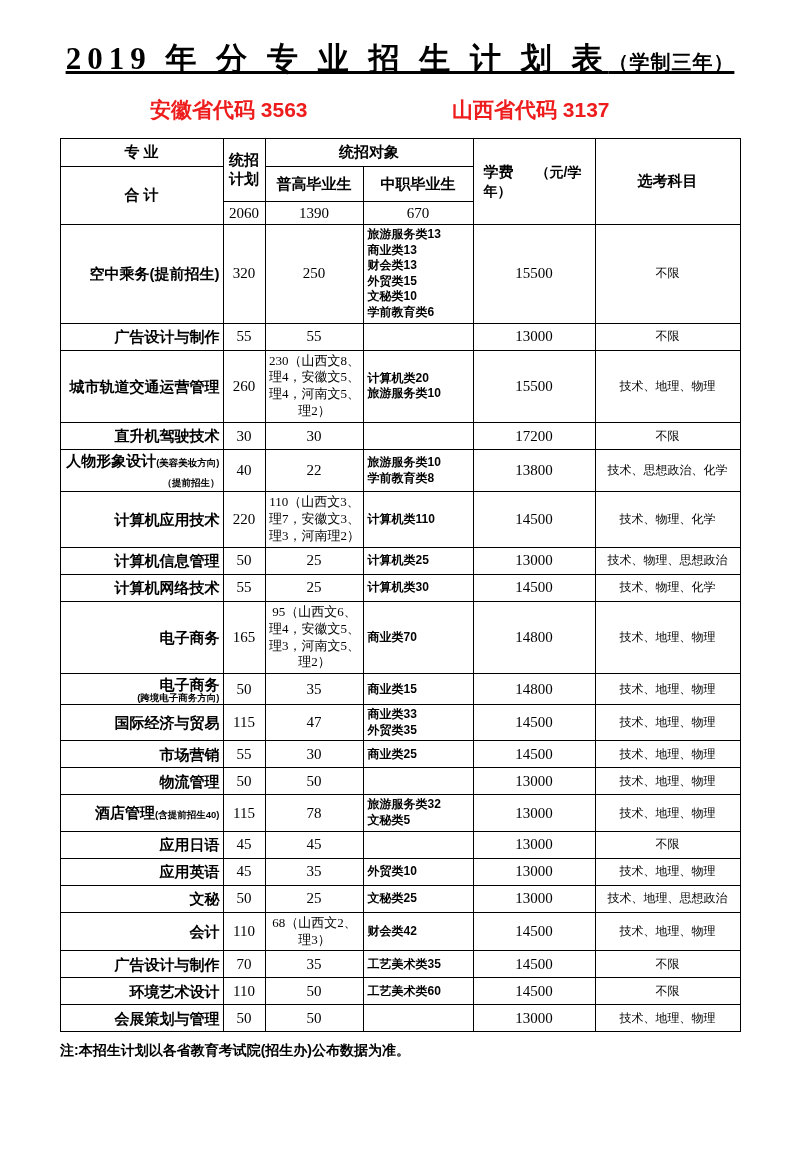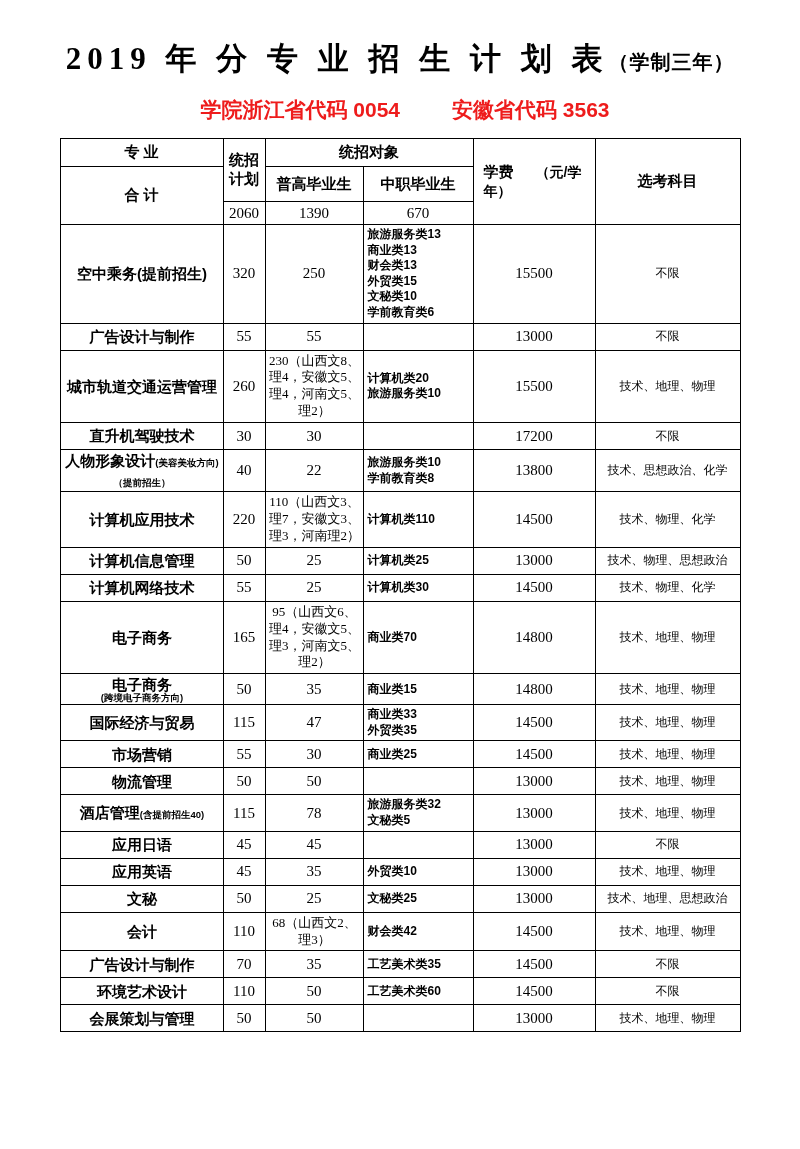--- a/index.html
+++ b/index.html
@@ -14,20 +14,21 @@
   .page { padding-top: 38px; }
 
   
   .title {
     text-align: center;
     font-family: "Liberation Serif", "DejaVu Serif", serif;
     font-weight: bold;
     font-size: 31px;
     letter-spacing: 6px;
     white-space: nowrap;
+    text-decoration: underline;
   }
   .title .suffix {
     font-size: 20px;
     letter-spacing: 1px;
   }
 
   
   .codes {
     margin: 16px auto 14px auto;
     width: 500px;
@@ -71,21 +72,21 @@
     font-size: 15px;
   }
   .h-tuition { text-align: left; padding-left: 10px; }
   .h-tuition .unit { margin-left: 22px; font-size: 14px; }
   tr.hr1 th { height: 28px; }
   tr.hr2 th { height: 35px; }
   tr.hr3 th { height: 23px; }
 
   tbody td { height: 27px; }
   .c-major {
-    text-align: center;
+    text-align: right;
     font-weight: bold;
     font-size: 15px;
     line-height: 1.3;
     padding-left: 4px;
   }
   .major-sub { font-size: 9.5px; font-weight: bold; }
   .major-sub.block { display: block; line-height: 1.1; margin-top: -2px; }
   .c-plan, .c-tuition {
     font-family: "Liberation Serif", "DejaVu Serif", serif;
     font-size: 15px;
@@ -121,22 +122,22 @@
 </head>
 <body>
 
 <div class="page">
 
   <div class="title">
     <span>2019 年 分 专 业 招 生 计 划 表</span><span class="suffix">（学制三年）</span>
   </div>
 
   <div class="codes" style="color: rgb(238, 28, 28);">
-    <div class="cell right">学院浙江省代码  0054</div>
     <div class="cell">安徽省代码  3563</div>
+    <div class="cell">山西省代码  3137</div>
   </div>
 
   <table>
     <colgroup>
       <col style="width:163px">
       <col style="width:42px">
       <col style="width:98px">
       <col style="width:110px">
       <col style="width:122px">
       <col style="width:145px">
@@ -357,14 +358,15 @@
     <td class="c-major"><span>会展策划与管理</span></td>
     <td class="c-plan">50</td>
     <td class="c-regular">50</td>
     <td class="c-voc"></td>
     <td class="c-tuition">13000</td>
     <td class="c-subjects">技术、地理、物理</td>
   </tr>
 </tbody>
   </table>
 
+  <div class="note">注:本招生计划以各省教育考试院(招生办)公布数据为准。</div>
 
 </div>
 
 </body></html>

